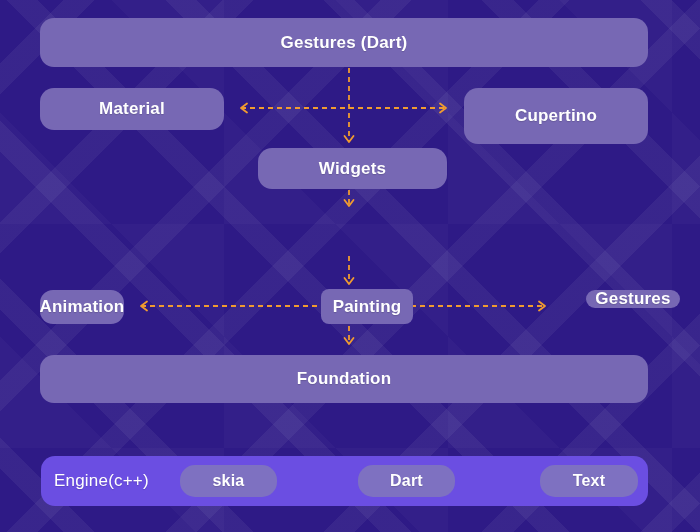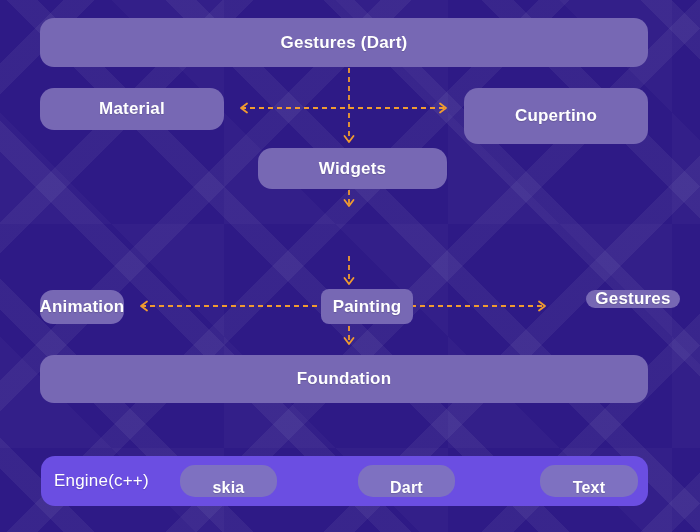--- a/index.html
+++ b/index.html
@@ -51,21 +51,21 @@
     color:var(--text_color);
   }
   .engine-label{
     margin-left:13px;
     font-size:17px;font-weight:400;letter-spacing:.2px;
     text-shadow:0 1px 1px rgba(0,0,0,0.15);
   }
   .pill{
     position:absolute;top:9px;height:32px;
     background:var(--engine_pill);border-radius:15px;
-    display:flex;align-items:flex-end;justify-content:center;
+    display:flex;align-items:center;justify-content:center;
     font-size:16px;font-weight:700;letter-spacing:.2px;
     color:var(--text_color);
     text-shadow:0 1px 1px rgba(0,0,0,0.15);
   }
   .p-skia{left:139px;width:97px;}
   .p-dart{left:317px;width:97px;}
   .p-text{left:499px;width:98px;}
 </style>
 </head>
 <body>

